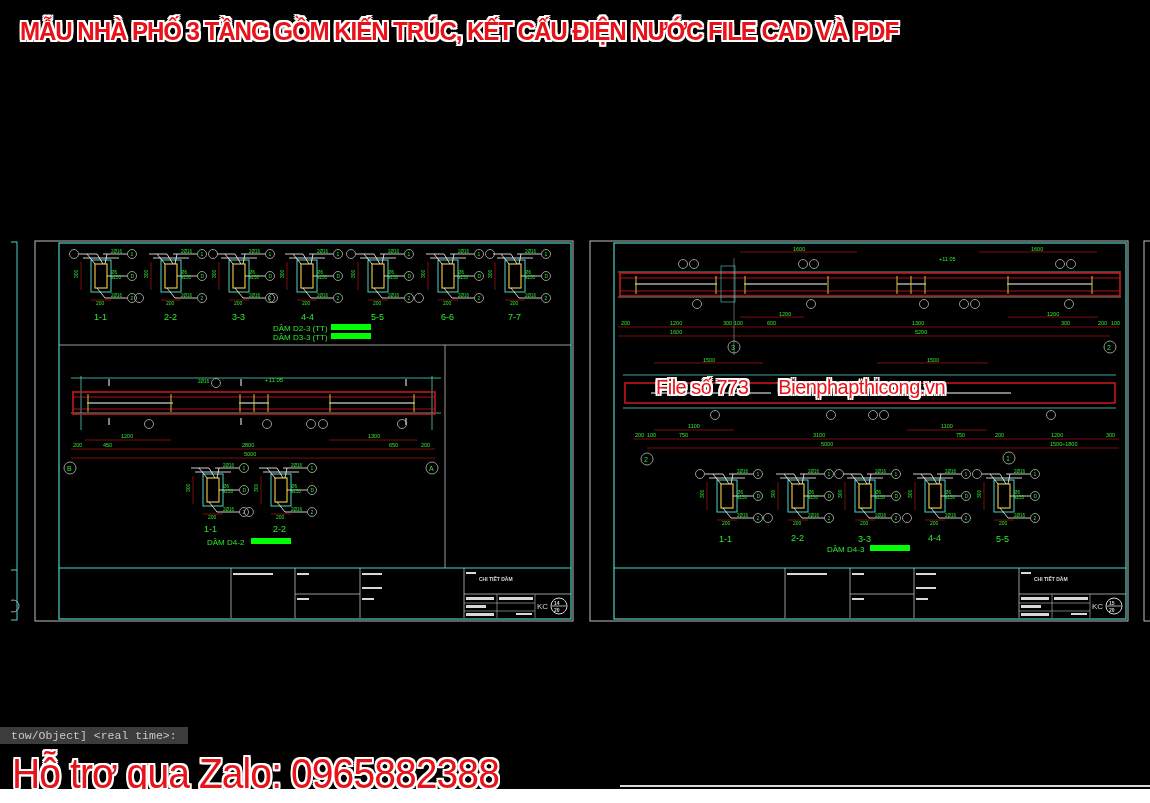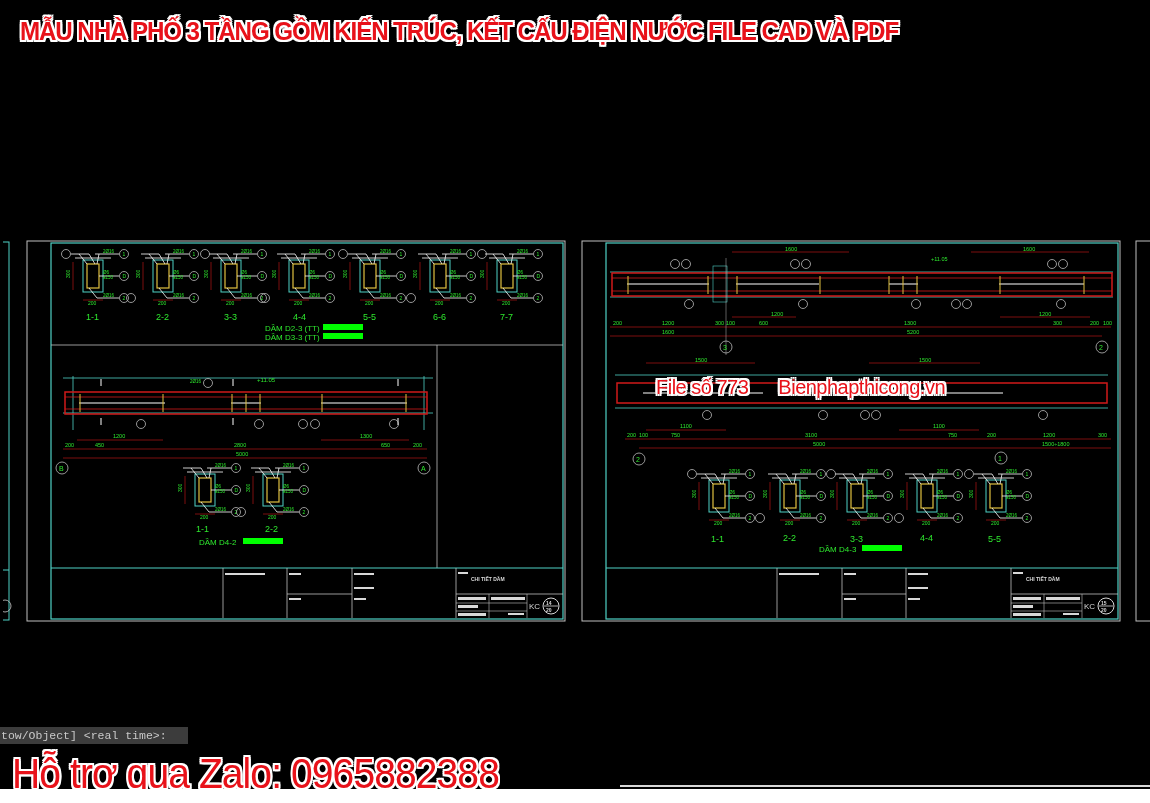--- a/index.html
+++ b/index.html
@@ -8,37 +8,37 @@
 
     .banner-title {
       position: absolute; left: 20px; top: 16px; width: 1120px;
       font-family: "Liberation Sans", sans-serif; font-weight: bold;
       font-size: 26px; letter-spacing: -1.2px; color: #e8121a;
       white-space: nowrap; transform: scaleX(0.93); transform-origin: left;
       text-shadow: -2px -2px 0 #fff, 2px -2px 0 #fff, -2px 2px 0 #fff, 2px 2px 0 #fff,
                    0 -2px 0 #fff, 0 2px 0 #fff, -2px 0 0 #fff, 2px 0 0 #fff;
     }
 
-    .viewport { position: absolute; left: 3px; top: 0; width: 1032px; height: 803px; }
+    .viewport { position: absolute; left: 11px; top: 0; width: 1032px; height: 803px; }
     svg text { font-family: "Liberation Sans", sans-serif; }
 
     .watermark {
       position: absolute; left: 656px; top: 376px;
       font-family: "Liberation Sans", sans-serif; font-size: 20px; color: #e8121a;
       white-space: nowrap; letter-spacing: -0.5px;
       text-shadow: -2px -2px 0 #fff, 2px -2px 0 #fff, -2px 2px 0 #fff, 2px 2px 0 #fff,
                    0 -2px 0 #fff, 0 2px 0 #fff, -2px 0 0 #fff, 2px 0 0 #fff;
     }
     .watermark .gap { display: inline-block; width: 30px; }
 
     .cmdline {
       position: absolute; left: 0; top: 727px; height: 17px; width: 188px;
       background: #3c3c3c; color: #c8c8c8;
       font-family: "Liberation Mono", monospace; font-size: 11.5px; line-height: 17px;
-      padding-left: 1px; white-space: nowrap; overflow: hidden;
+      padding-left: 11px; white-space: nowrap; overflow: hidden;
     }
 
     .support {
       position: absolute; left: 12px; top: 748px;
       font-family: "Liberation Sans", sans-serif; font-size: 42px; color: #e8121a;
       white-space: nowrap; letter-spacing: -1px; line-height: 52px;
       transform: scaleX(0.93); transform-origin: left;
       text-shadow: -2px -2px 0 #fff, 2px -2px 0 #fff, -2px 2px 0 #fff, 2px 2px 0 #fff,
                    0 -2px 0 #fff, 0 2px 0 #fff, -2px 0 0 #fff, 2px 0 0 #fff;
     }

